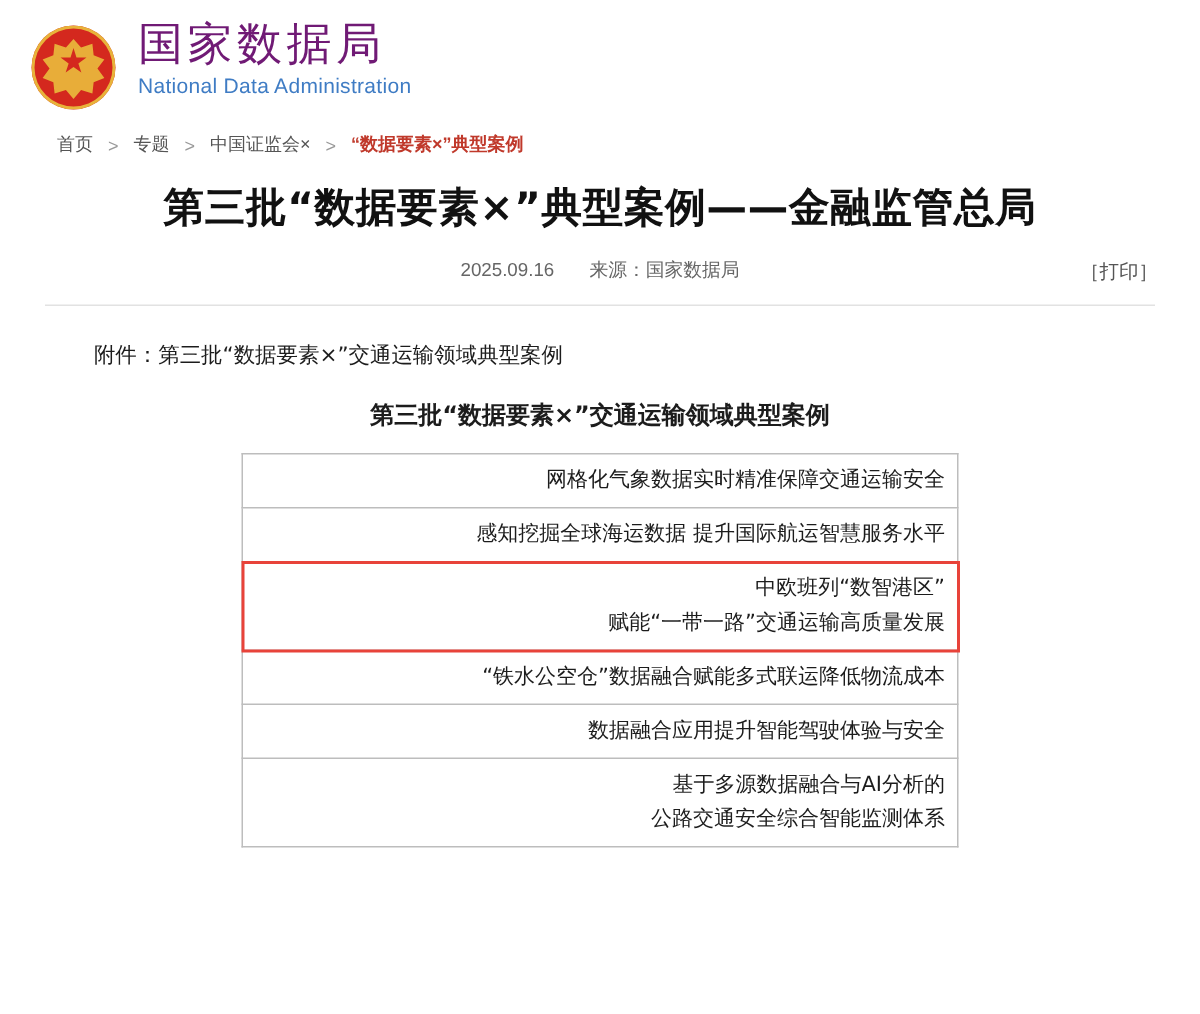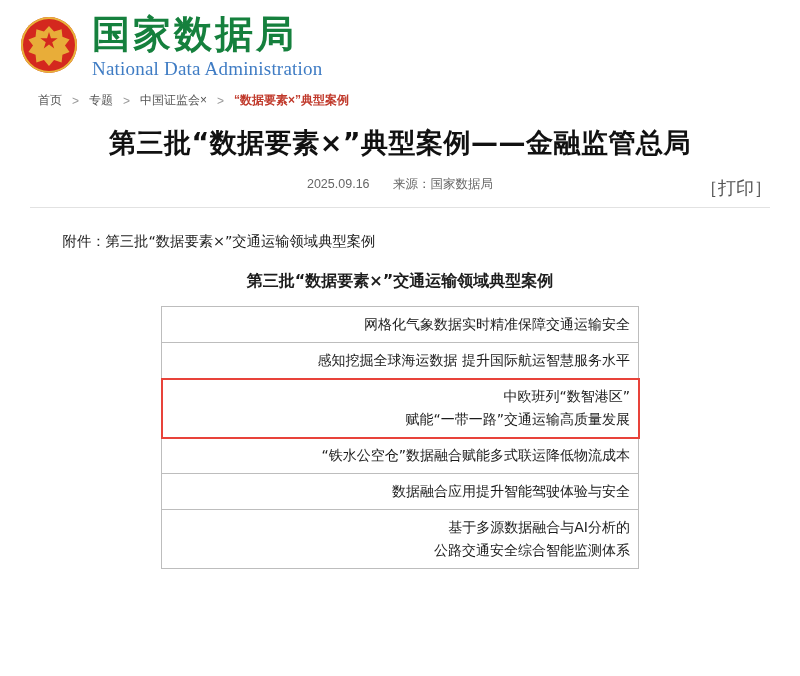--- a/index.html
+++ b/index.html
@@ -55,32 +55,32 @@
     width: 18px; height: 18px;
     background: #d4281e;
     clip-path: polygon(50% 0%, 61% 35%, 98% 35%, 68% 57%, 79% 91%, 50% 70%, 21% 91%, 32% 57%, 2% 35%, 39% 35%);
   }
   .brand {
     margin-left: 12px;
     padding-top: 2px;
   }
   .brand .cn {
     font-family: "DejaVu Sans", sans-serif;
-    font-size: 38px;
-    font-weight: 700;
-    color: #15803d;
+    font-size: 30px;
+    font-weight: 400;
+    color: #701a75;
     letter-spacing: 3px;
     line-height: 1.08;
   }
   .brand .en {
-    font-size: 19px;
+    font-size: 14px;
     color: #3f7cc4;
     letter-spacing: .2px;
     margin-top: 3px;
-    font-family: Liberation Serif, serif;
+    font-family: Liberation Sans, sans-serif;
     text-align: right;
   }
 
   
   .breadcrumb {
     margin: 12px 0 0 38px;
     font-size: 12px;
     color: #555;
     display: flex;
     align-items: center;
@@ -117,21 +117,21 @@
     text-align: center;
     font-size: 12.5px;
     color: #666;
     padding: 0 40px;
   }
   .meta-row .meta-inner span { margin: 0 10px; }
   .print-link {
     position: absolute;
     right: 28px;
     top: 0;
-    font-size: 18px;
+    font-size: 13px;
     color: #555;
     cursor: pointer;
   }
   .divider {
     margin: 14px 30px 0 30px;
     border-top: 1px solid #e2e2e2;
   }
 
   
   .content {

